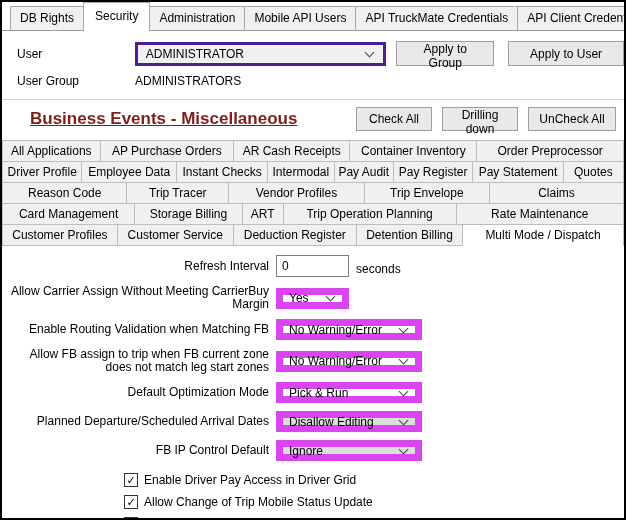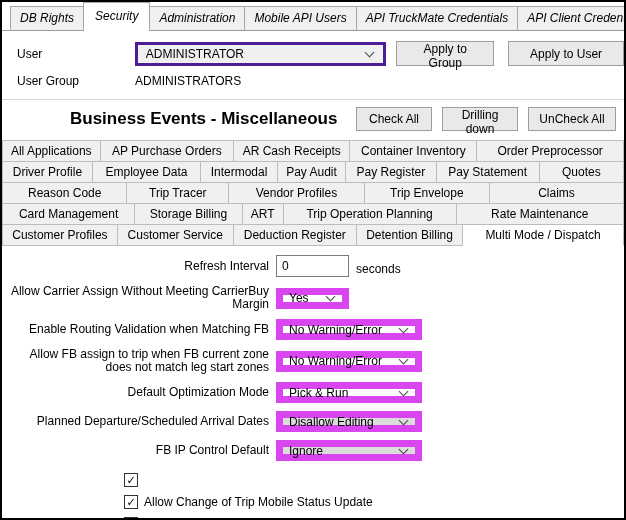--- a/index.html
+++ b/index.html
@@ -1,21 +1,21 @@
 <!DOCTYPE html>
 <html><head>
 <meta charset="utf-8">
 <style>
   * { margin:0; padding:0; box-sizing:border-box; }
   html,body { background:#fff; }
   body { font-family:"Liberation Sans","DejaVu Sans",sans-serif; font-size:12px; color:#000; }
   .frame { width:626px; height:520px; border:2px solid #000; background:#fff; overflow:hidden; position:relative; }
 
   
-  .top-tabbar { display:flex; align-items:flex-end; padding-left:8px; border-bottom:1px solid #9b9b9b; height:29px; background:#fff;font-style:italic; }
+  .top-tabbar { display:flex; align-items:flex-end; padding-left:8px; border-bottom:1px solid #9b9b9b; height:29px; background:#fff; }
   .ttab { background:#f0f0f0; border:1px solid #a6a6a6; border-bottom:none; height:24px; line-height:23px;
           padding:0 9px; margin-left:-1px; white-space:nowrap; cursor:default; }
   .ttab.first { margin-left:0; }
   .ttab.active { background:#fff; height:29px; line-height:27px; margin-bottom:-1px; position:relative; z-index:2; padding:0 11px; }
 
   
   .user-section { padding:10px 0 0 15px; }
   .urow { display:flex; align-items:center; }
   .ulbl { width:118px; }
   .combo { border:3px solid #4c1d95; background:#f0f0f0; height:24px; display:flex; align-items:center;
@@ -27,21 +27,21 @@
   .btn { font-family:inherit; font-size:12px; background:#e9e9e9; border:1px solid #9d9d9d; height:25px;
          padding:0 10px; cursor:default; }
   .btn.grp { width:98px; margin-left:10px; }
   .btn.usr { width:116px; margin-left:14px; }
   .ugrow { margin-top:5px; height:20px; }
 
   .divider { border-top:1px solid #d4d4d4; margin-top:8px; }
 
   
   .events-header { display:flex; align-items:center; padding:7px 8px 6px 28px; }
-  .ev-title { color:#000000; font-weight:bold; font-size:17px; margin-right:auto; white-space:nowrap;margin-left:40px; }
+  .ev-title { color:#7f1d1d; font-weight:bold; font-size:17px; text-decoration:underline; margin-right:auto; white-space:nowrap; }
   .btn.hdr { width:76px; height:24px; margin-left:10px; flex:none; }
   .btn.hdr3 { width:88px; }
 
   
   .cat-tabs { margin-top:4px; }
   .cat-row { display:flex; height:21px; }
   .ctab { background:#f0f0f0; border:1px solid #bdbdbd; margin-left:-1px; margin-top:-1px; display:flex;
           align-items:center; justify-content:center; white-space:nowrap; overflow:hidden; cursor:default; }
   .cat-row .ctab:first-child { margin-left:0; }
   .ctab.active { background:#fff; border-bottom-color:#fff; position:relative; z-index:2; }
@@ -107,20 +107,21 @@
     <div class="cat-row">
       <div class="ctab" style="flex-grow:84">All Applications</div>
       <div class="ctab" style="flex-grow:121">AP Purchase Orders</div>
       <div class="ctab" style="flex-grow:91">AR Cash Receipts</div>
       <div class="ctab" style="flex-grow:113">Container Inventory</div>
       <div class="ctab" style="flex-grow:214">Order Preprocessor</div>
     </div>
     <div class="cat-row">
       <div class="ctab" style="flex-grow:63">Driver Profile</div>
       <div class="ctab" style="flex-grow:82">Employee Data</div>
+      <div class="ctab" style="flex-grow:75">Instant Checks</div>
       <div class="ctab" style="flex-grow:61">Intermodal</div>
       <div class="ctab" style="flex-grow:54">Pay Audit</div>
       <div class="ctab" style="flex-grow:67">Pay Register</div>
       <div class="ctab" style="flex-grow:76">Pay Statement</div>
       <div class="ctab" style="flex-grow:144">Quotes</div>
     </div>
     <div class="cat-row">
       <div class="ctab" style="flex-grow:94">Reason Code</div>
       <div class="ctab" style="flex-grow:81">Trip Tracer</div>
       <div class="ctab" style="flex-grow:100">Vendor Profiles</div>
@@ -197,20 +198,21 @@
         <span class="cval">Ignore</span>
         <span class="chev"></span>
       </div>
     </div>
 
     <div class="checks">
       <div class="crow">
         <span class="cbox">
           <span>✓</span>
         </span>
+        <span>Enable Driver Pay Access in Driver Grid</span>
       </div>
       <div class="crow">
         <span class="cbox">
           <span>✓</span>
         </span>
         <span>Allow Change of Trip Mobile Status Update</span>
       </div>
       <div class="crow">
         <span class="cbox">
           <span>✓</span>

